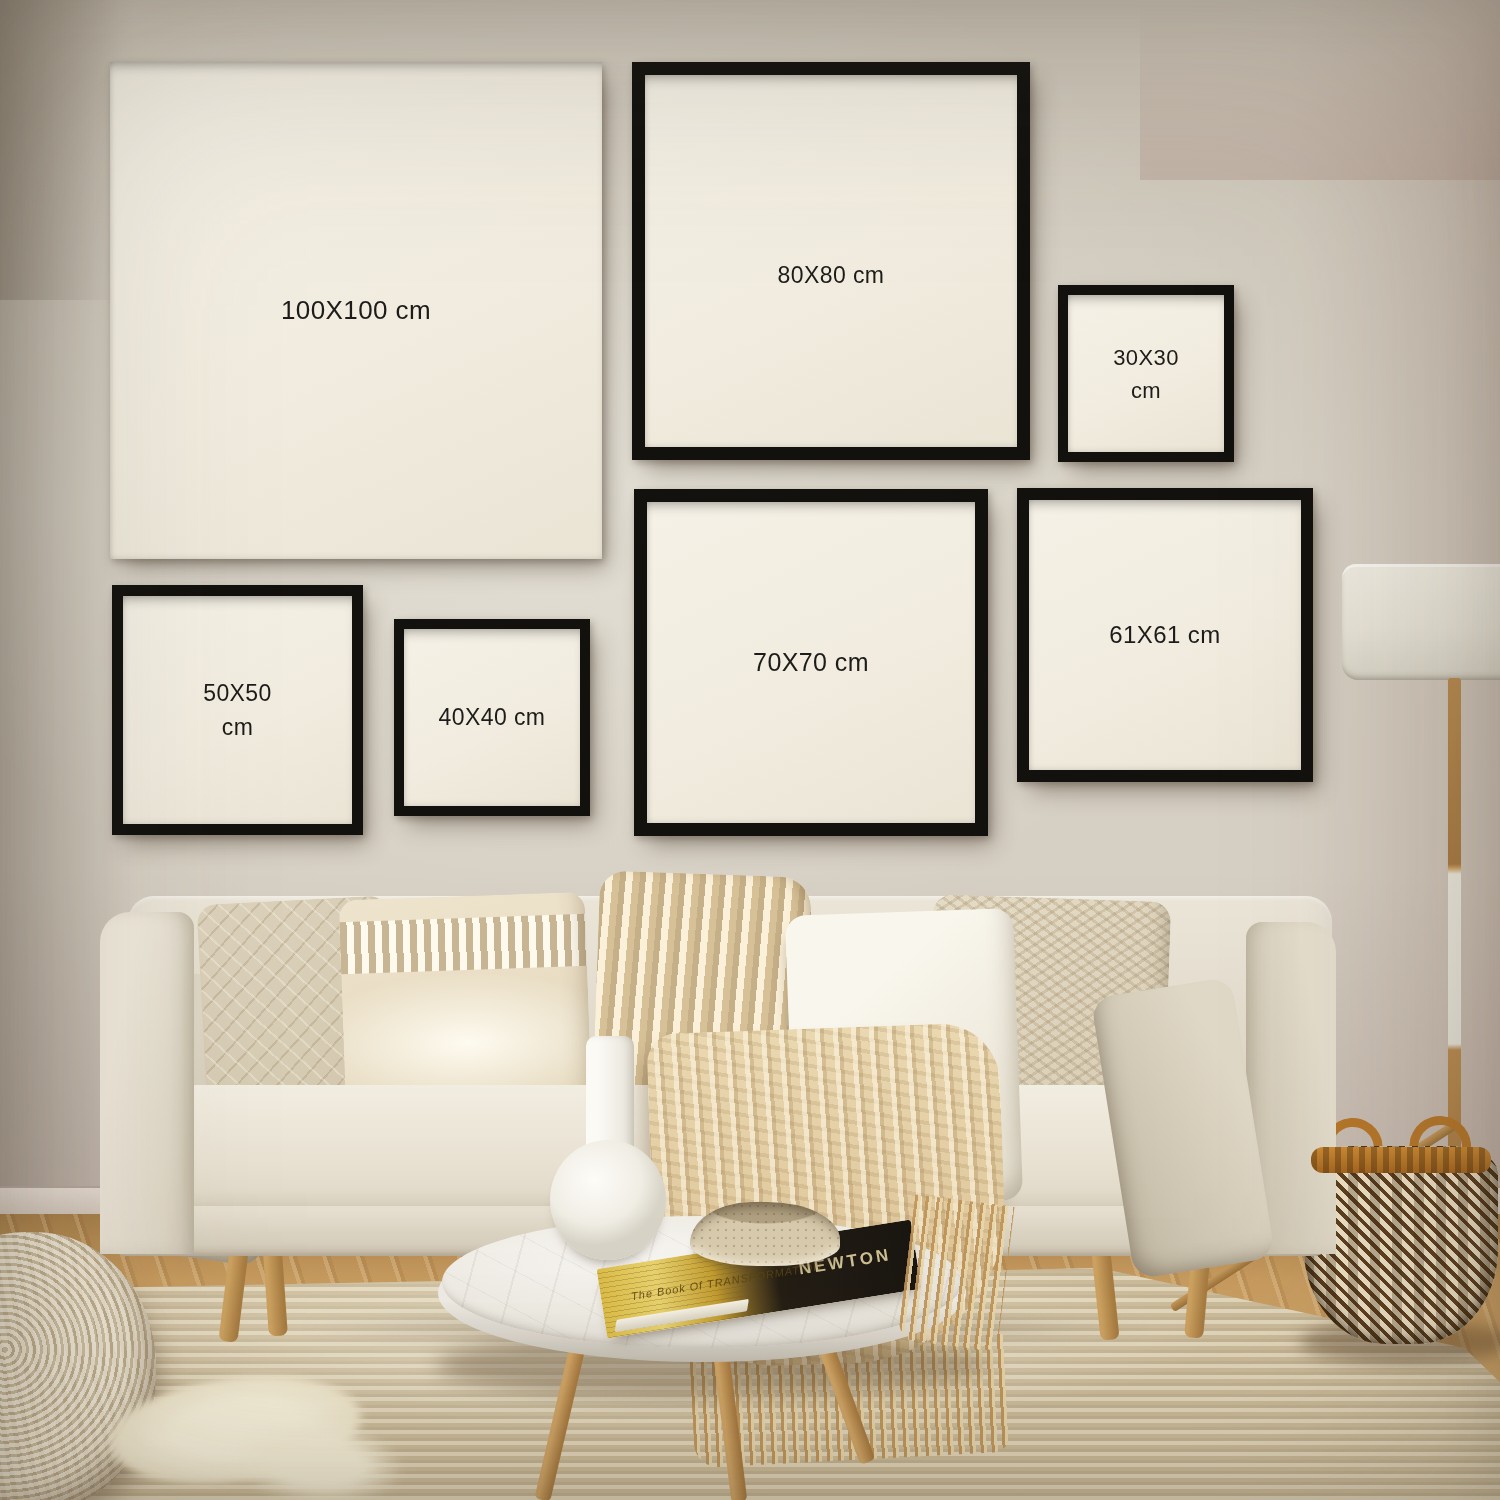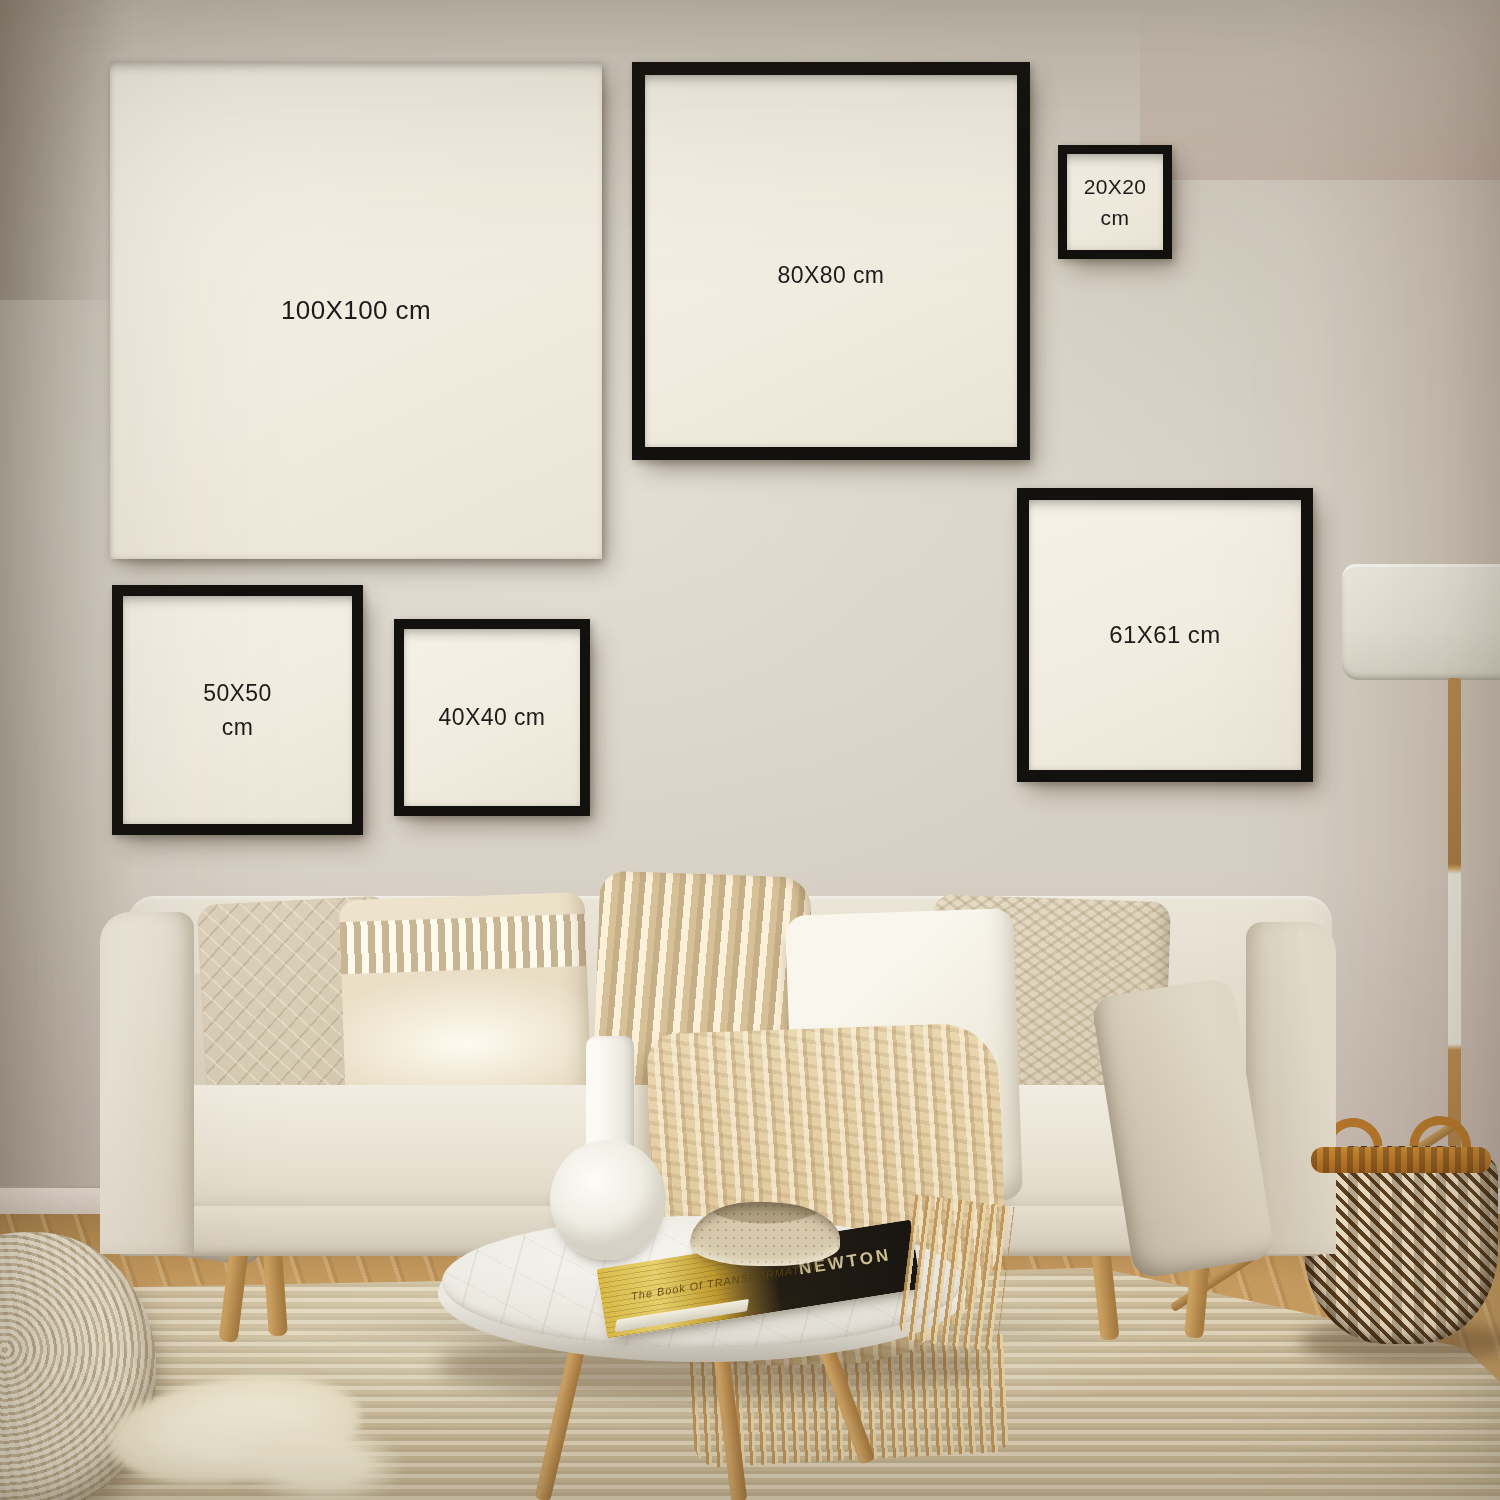--- a/index.html
+++ b/index.html
@@ -239,33 +239,38 @@
   <div class="frame f100">
     <div class="frame-canvas">
       <span class="frame-label">100X100 cm</span>
     </div>
   </div>
   <div class="frame f80">
     <div class="frame-canvas">
       <span class="frame-label">80X80 cm</span>
     </div>
   </div>
-  <div class="frame f20">
-    <div class="frame-canvas">
-      <span class="frame-label">20X20 cm</span>
+  <div class="frame f30">
+    <div class="frame-canvas">
+      <span class="frame-label">30X30 cm</span>
     </div>
   </div>
   <div class="frame f50">
     <div class="frame-canvas">
       <span class="frame-label">50X50 cm</span>
     </div>
   </div>
   <div class="frame f40">
     <div class="frame-canvas">
       <span class="frame-label">40X40 cm</span>
+    </div>
+  </div>
+  <div class="frame f70">
+    <div class="frame-canvas">
+      <span class="frame-label">70X70 cm</span>
     </div>
   </div>
   <div class="frame f61">
     <div class="frame-canvas">
       <span class="frame-label">61X61 cm</span>
     </div>
   </div>
 
   <div class="lamp-shade"></div>
   <div class="lamp-pole"></div>

